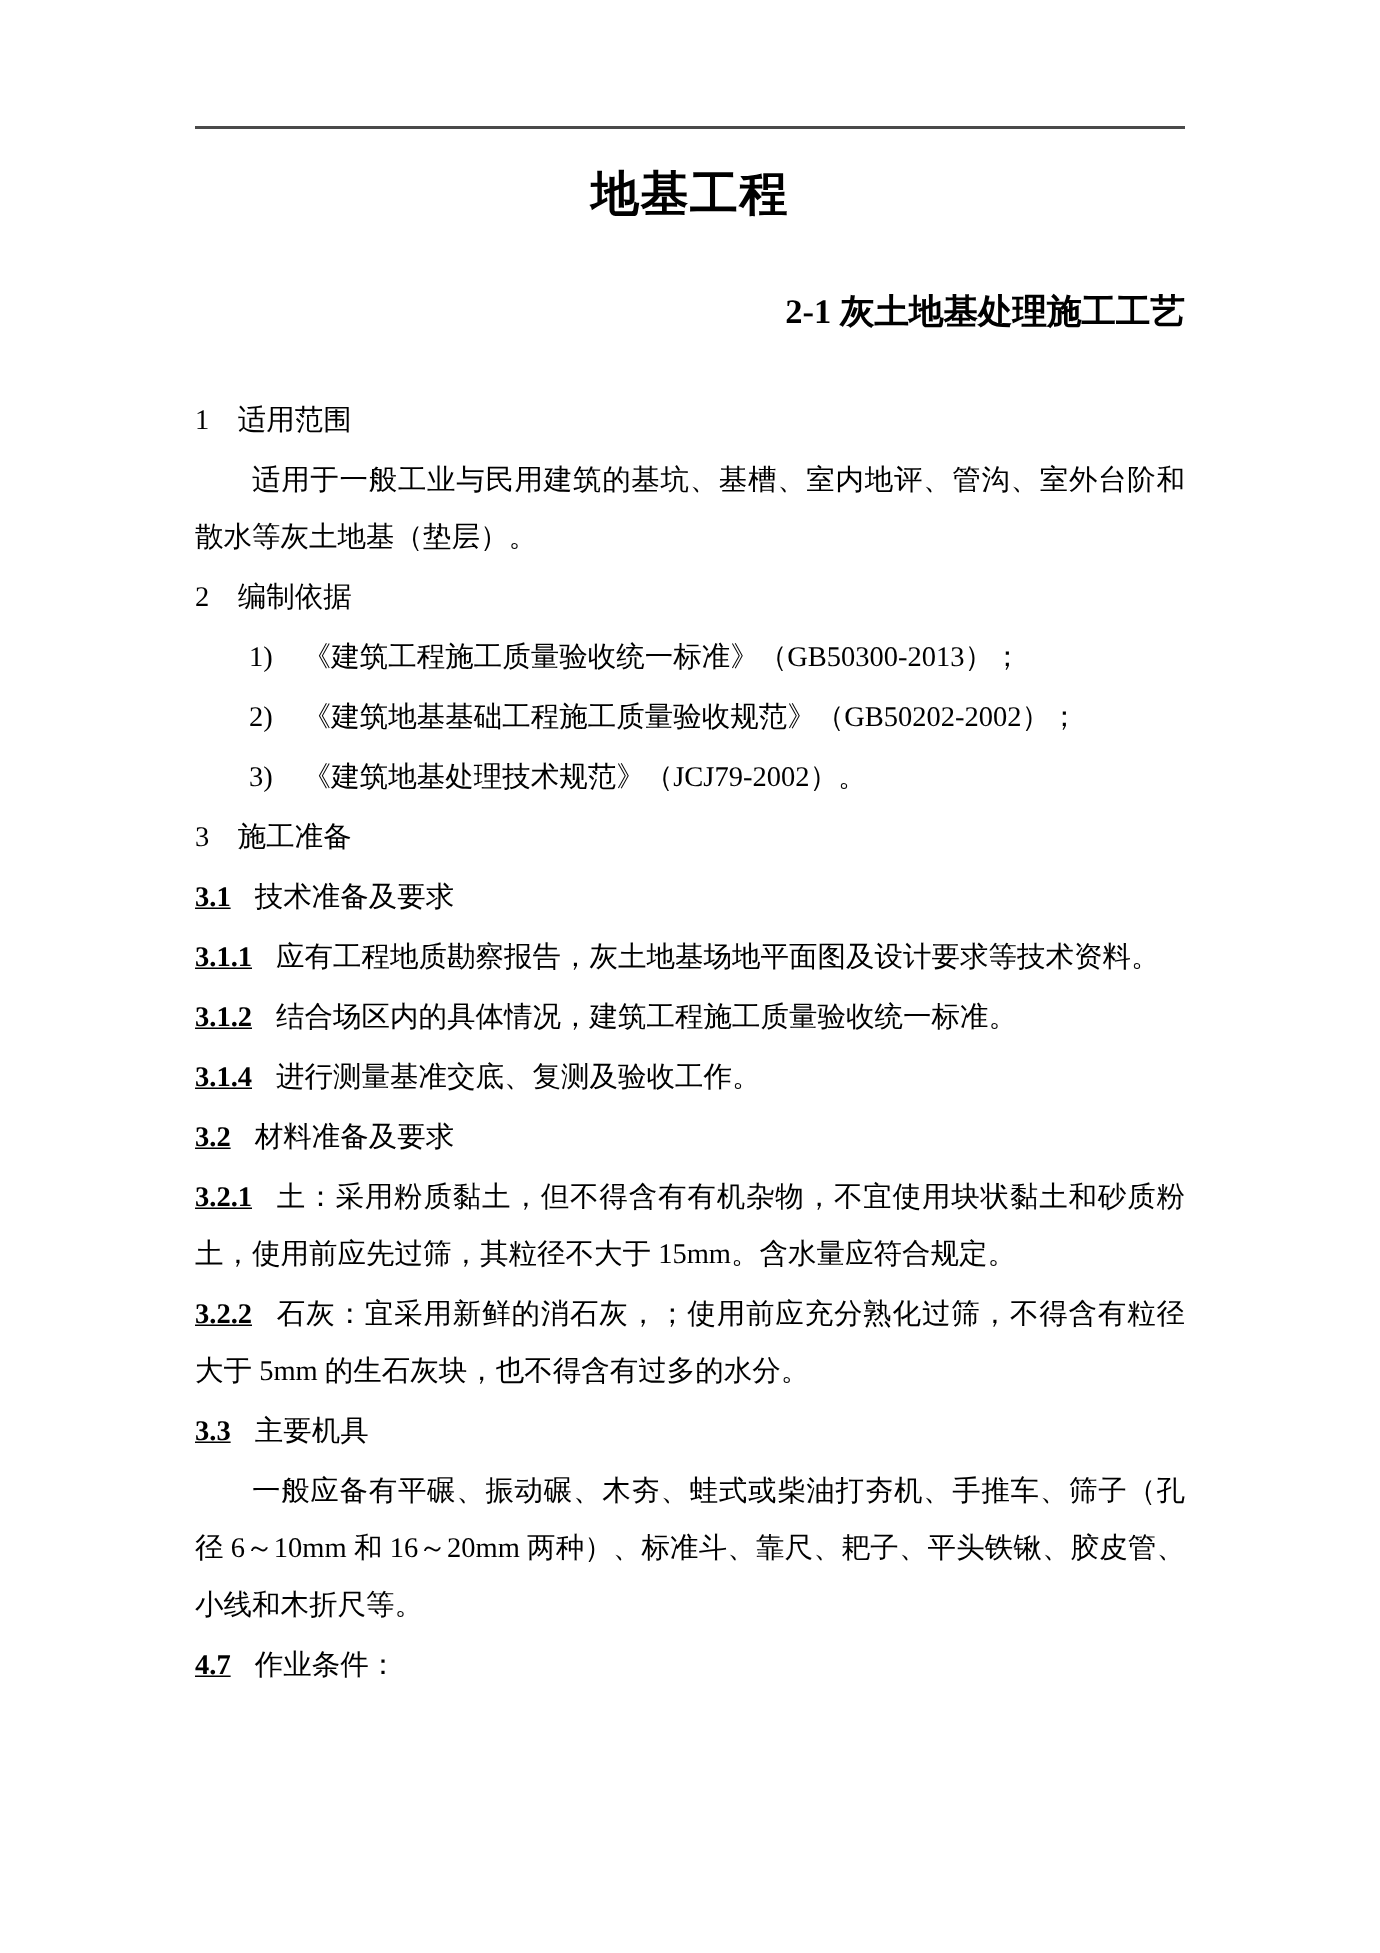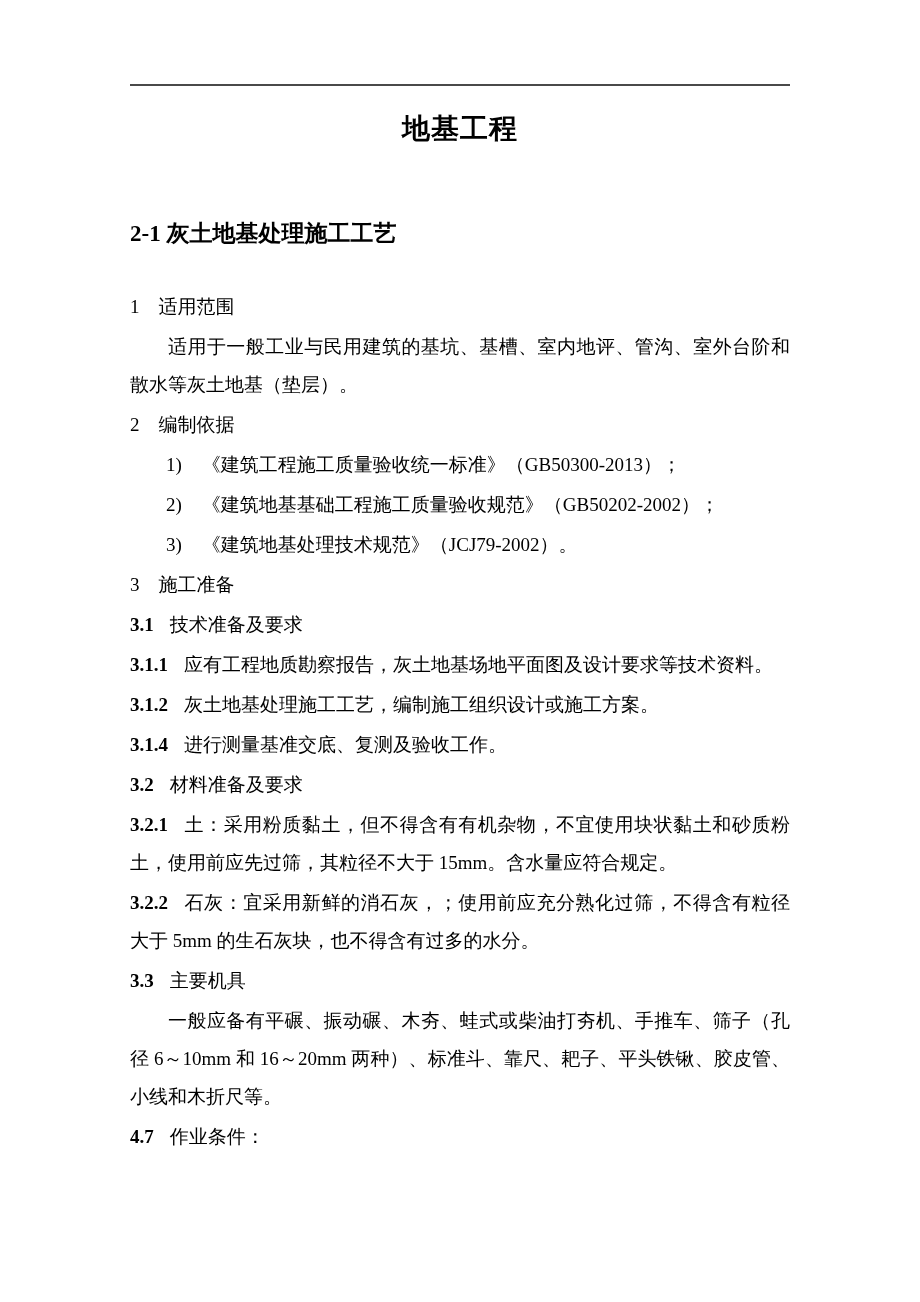--- a/index.html
+++ b/index.html
@@ -26,51 +26,52 @@
     border-top: 2px solid #4a4a4a;
   }
   .content {
     position: absolute;
     top: 0;
     left: 130px;
     width: 660px;
   }
   .doc-title {
     margin-top: 112px;
-    font-size: 28px;
+    font-size: 32px;
     line-height: 34px;
     font-weight: bold;
     text-align: center;
     letter-spacing: 1px;
   }
   .doc-subtitle {
-    margin-top: 72px;
+    margin-top: 46px;
     font-size: 23px;
     line-height: 32px;
     font-weight: bold;
-    text-align: left;
+    text-align: right;
   }
   .para {
     font-size: 19px;
     line-height: 38px;
     margin-bottom: 2px;
     text-align: justify;
     text-justify: inter-ideograph;
   }
   .para.first-after-subtitle { margin-top: 38px; }
   .para.heading { font-weight: normal; }
   .para.indent { text-indent: 2em; }
   .para.ref { padding-left: 36px; }
   .ref-num {
     display: inline-block;
     margin-right: 20px;
   }
   .clause-num {
     font-weight: bold;
     margin-right: 16px;
+    text-decoration: underline;
   }
 </style>
 </head>
 <body>
 
 <div class="page">
   <div class="header-rule"></div>
 
   <div class="content">
     <div class="doc-title">地基工程</div>
@@ -93,21 +94,21 @@
 
     <div class="para heading">3　施工准备</div>
 
     <div class="para">
       <span class="clause-num">3.1</span><span>技术准备及要求</span>
     </div>
     <div class="para">
       <span class="clause-num">3.1.1</span><span>应有工程地质勘察报告，灰土地基场地平面图及设计要求等技术资料。</span>
     </div>
     <div class="para">
-      <span class="clause-num">3.1.2</span><span>灰土地基处理施工工艺，编制施工组织设计或施工方案。</span>
+      <span class="clause-num">3.1.2</span><span>结合场区内的具体情况，建筑工程施工质量验收统一标准。</span>
     </div>
     <div class="para">
       <span class="clause-num">3.1.4</span><span>进行测量基准交底、复测及验收工作。</span>
     </div>
     <div class="para">
       <span class="clause-num">3.2</span><span>材料准备及要求</span>
     </div>
     <div class="para">
       <span class="clause-num">3.2.1</span><span>土：采用粉质黏土，但不得含有有机杂物，不宜使用块状黏土和砂质粉土，使用前应先过筛，其粒径不大于 15mm。含水量应符合规定。</span>
     </div>

